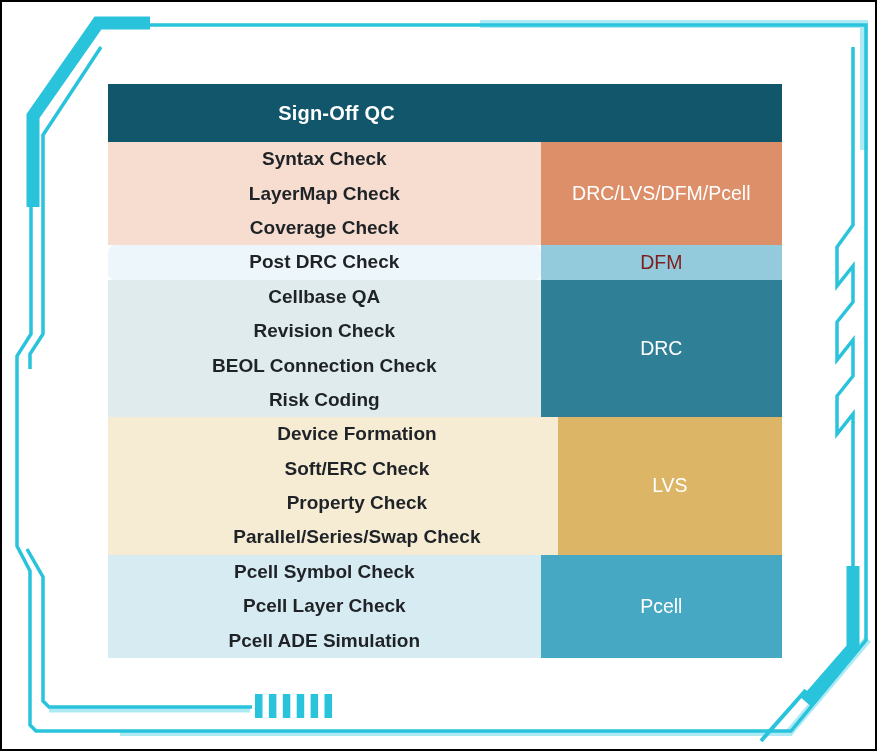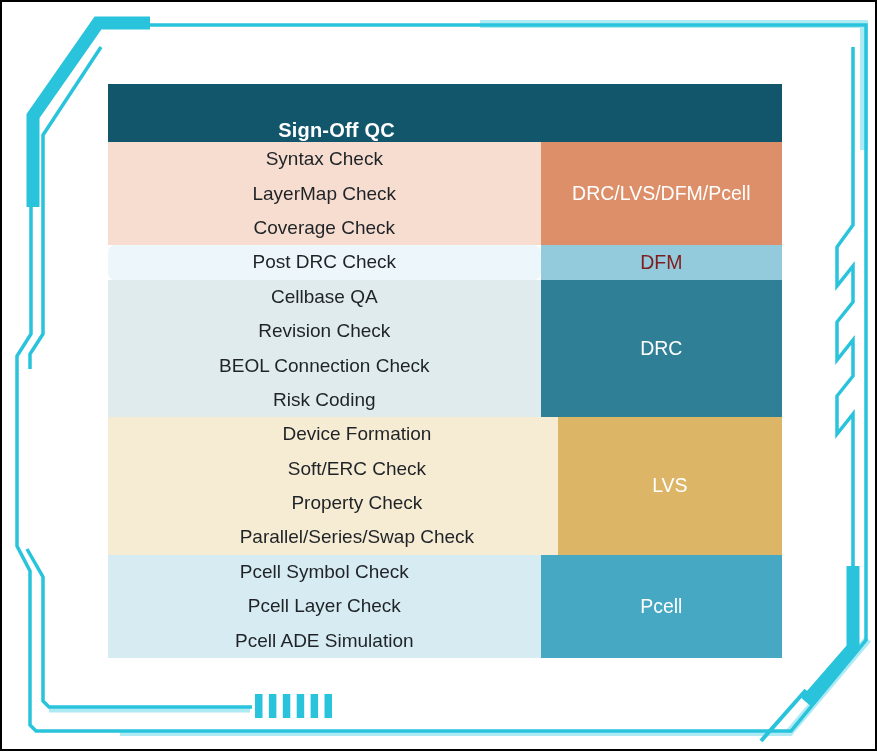--- a/index.html
+++ b/index.html
@@ -39,21 +39,21 @@
     left: 108px;
     top: 84px;
     width: 674px;
     z-index: 2;
     font-size: 19px;
     color: #1f2327;
   }
   .qc-header {
     height: 58px;
     display: flex;
-    align-items: flex-end;
+    align-items: center;
   }
   .qc-header .hleft {
     width: 457px;
     display: flex;
     align-items: center;
     justify-content: center;
     color: #ffffff;
     font-size: 20px;
     font-weight: 700;
     letter-spacing: 0.2px;
@@ -61,20 +61,21 @@
   .qc-header .hright { flex: 1; }
   .qc-group {
     display: flex;
     align-items: stretch;
   }
   .qc-items {
     width: 457px;
     display: flex;
     flex-direction: column;
     justify-content: center;
+    font-weight: bold;
   }
   .qc-item {
     height: 34.4px;
     display: flex;
     align-items: center;
     justify-content: center;
     white-space: nowrap;
   }
   .qc-category {
     width: 255px;

